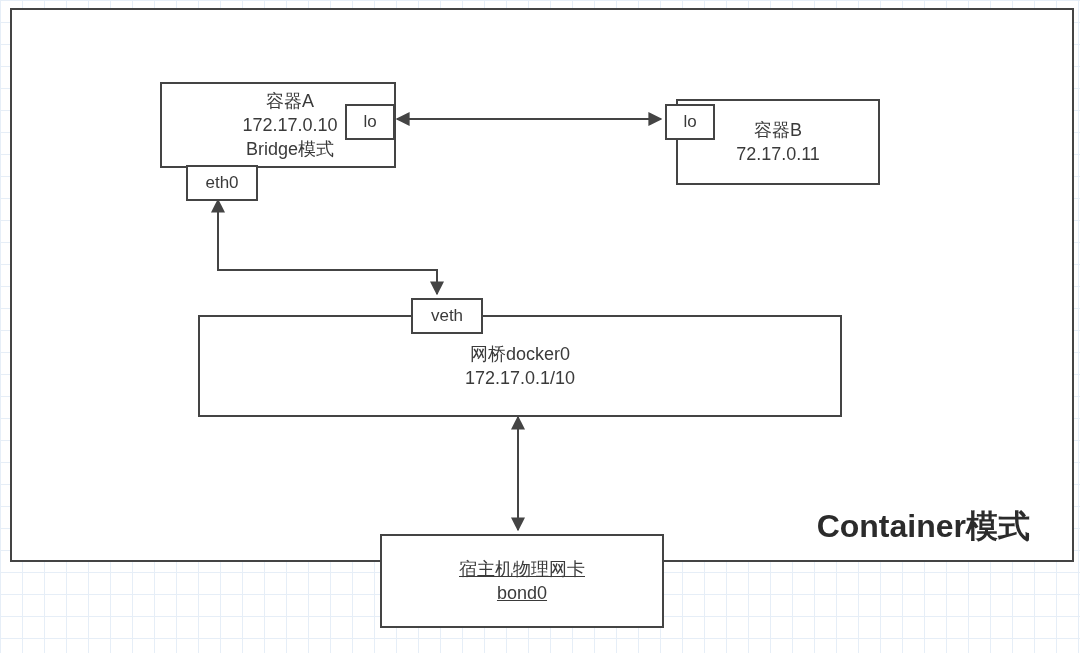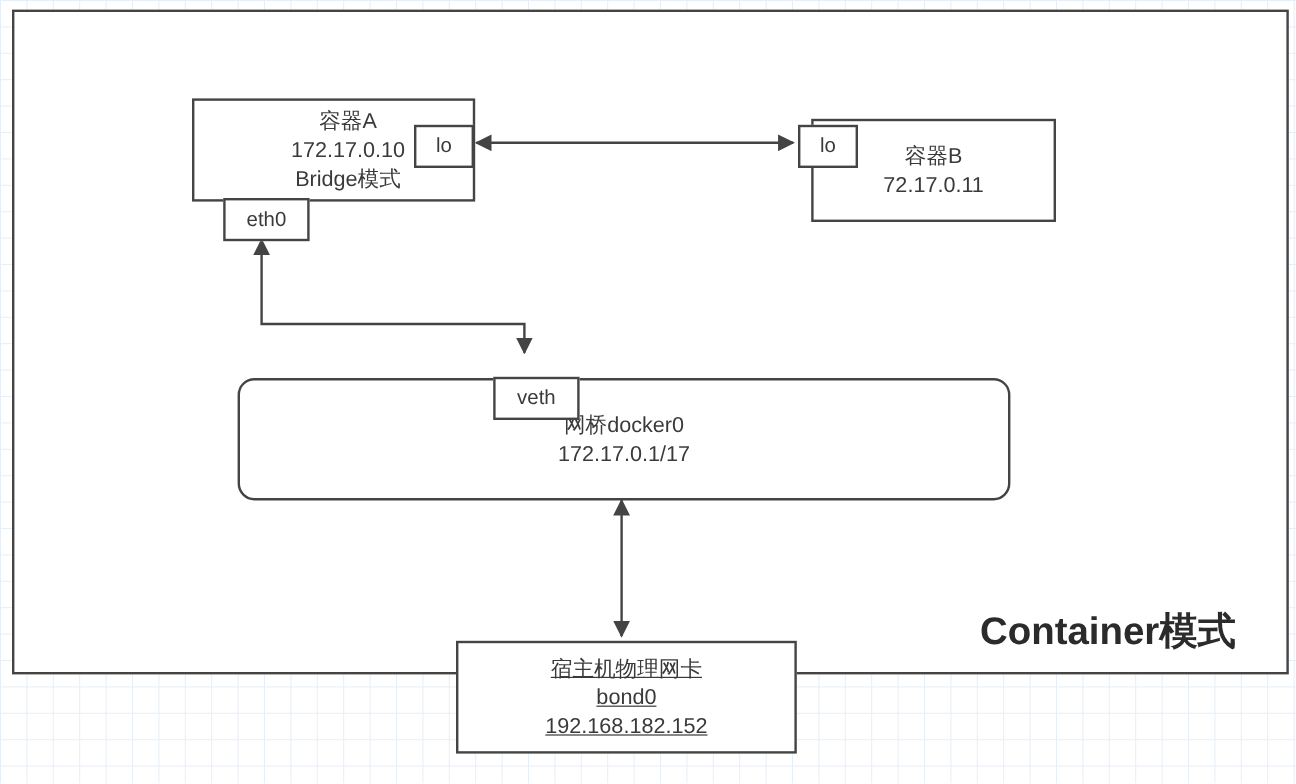--- a/index.html
+++ b/index.html
@@ -88,32 +88,31 @@
 </div>
 
 <div class="box" style="left:676px; top:82px; width:200px; height:82px;margin-top:17px;">
   <span>容器B</span>
   <span>72.17.0.11</span>
 </div>
 <div class="box small" style="left:665px; top:104px; width:26px; height:24px;">
   <span>lo</span>
 </div>
 
-<div class="box" style="left:198px; top:315px; width:640px; height:98px;border-radius:14px;">
+<div class="box" style="left:198px; top:315px; width:640px; height:98px;">
   <span>网桥docker0</span>
-  <span>172.17.0.1/17</span>
+  <span>172.17.0.1/10</span>
 </div>
-<div class="box small" style="left:411px; top:314px; width:48px; height:24px;text-align:center;">
+<div class="box small" style="left:411px; top:298px; width:48px; height:24px;text-align:center;">
   <span>veth</span>
 </div>
 
 <div class="box" style="left:380px; top:534px; width:280px; height:90px;text-decoration:underline;">
   <span>宿主机物理网卡</span>
   <span>bond0</span>
-  <span>192.168.182.152</span>
 </div>
 
 <div class="title-label" style="right:50px; top:505px;">Container模式</div>
 
 <svg class="connectors">
   <defs>
     <marker id="arrow" viewBox="0 0 10 10" refX="9" refY="5" markerWidth="7" markerHeight="7" orient="auto-start-reverse">
       <path d="M 0 0 L 10 5 L 0 10 z" fill="#444"></path>
     </marker>
   </defs>

